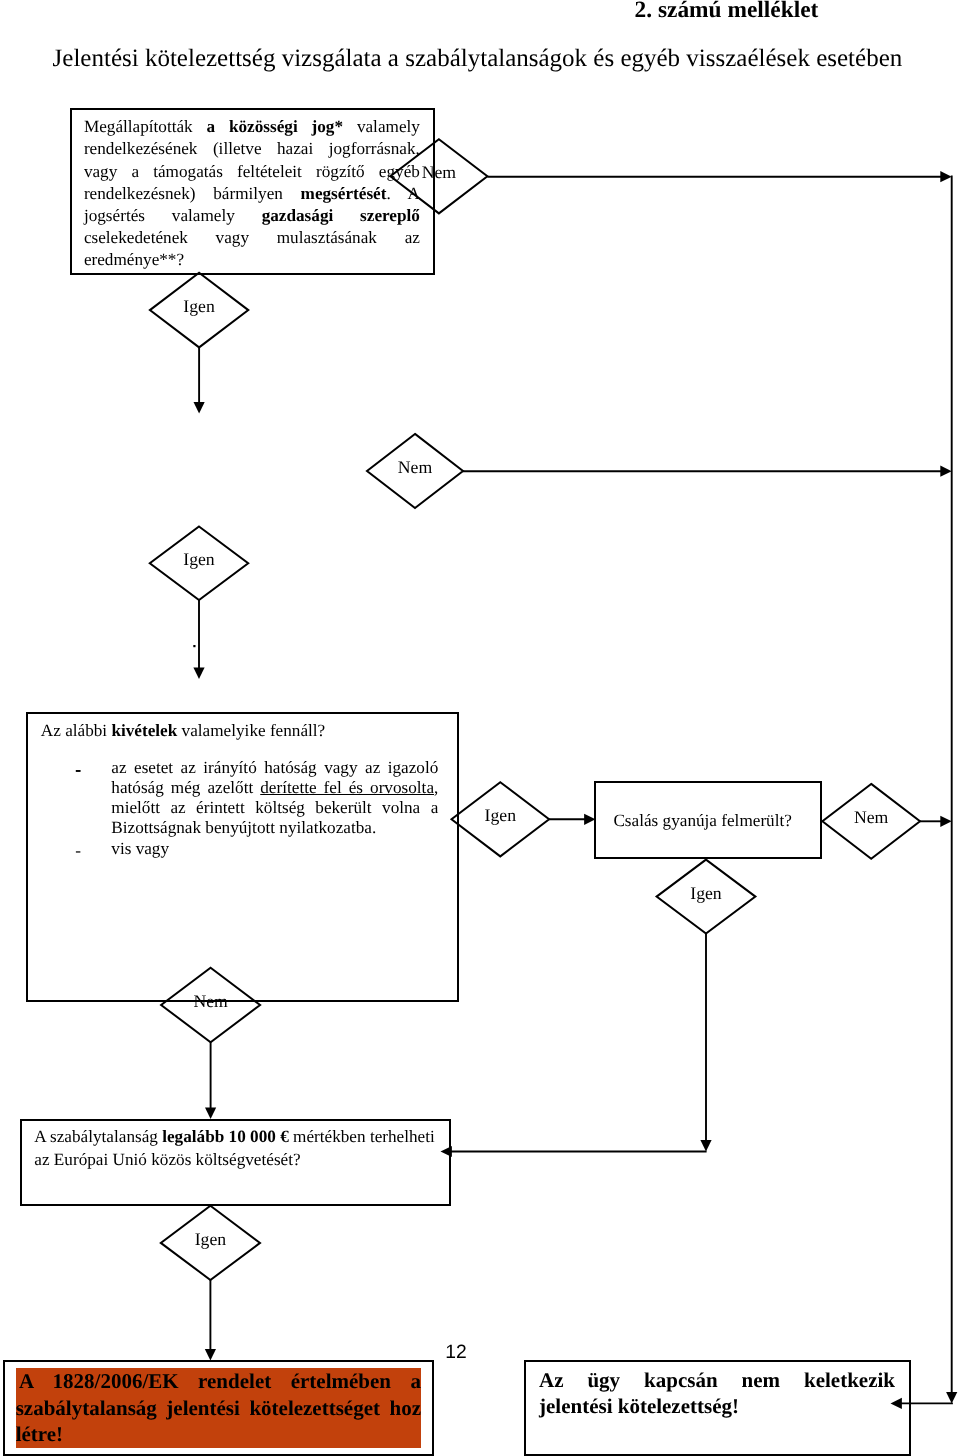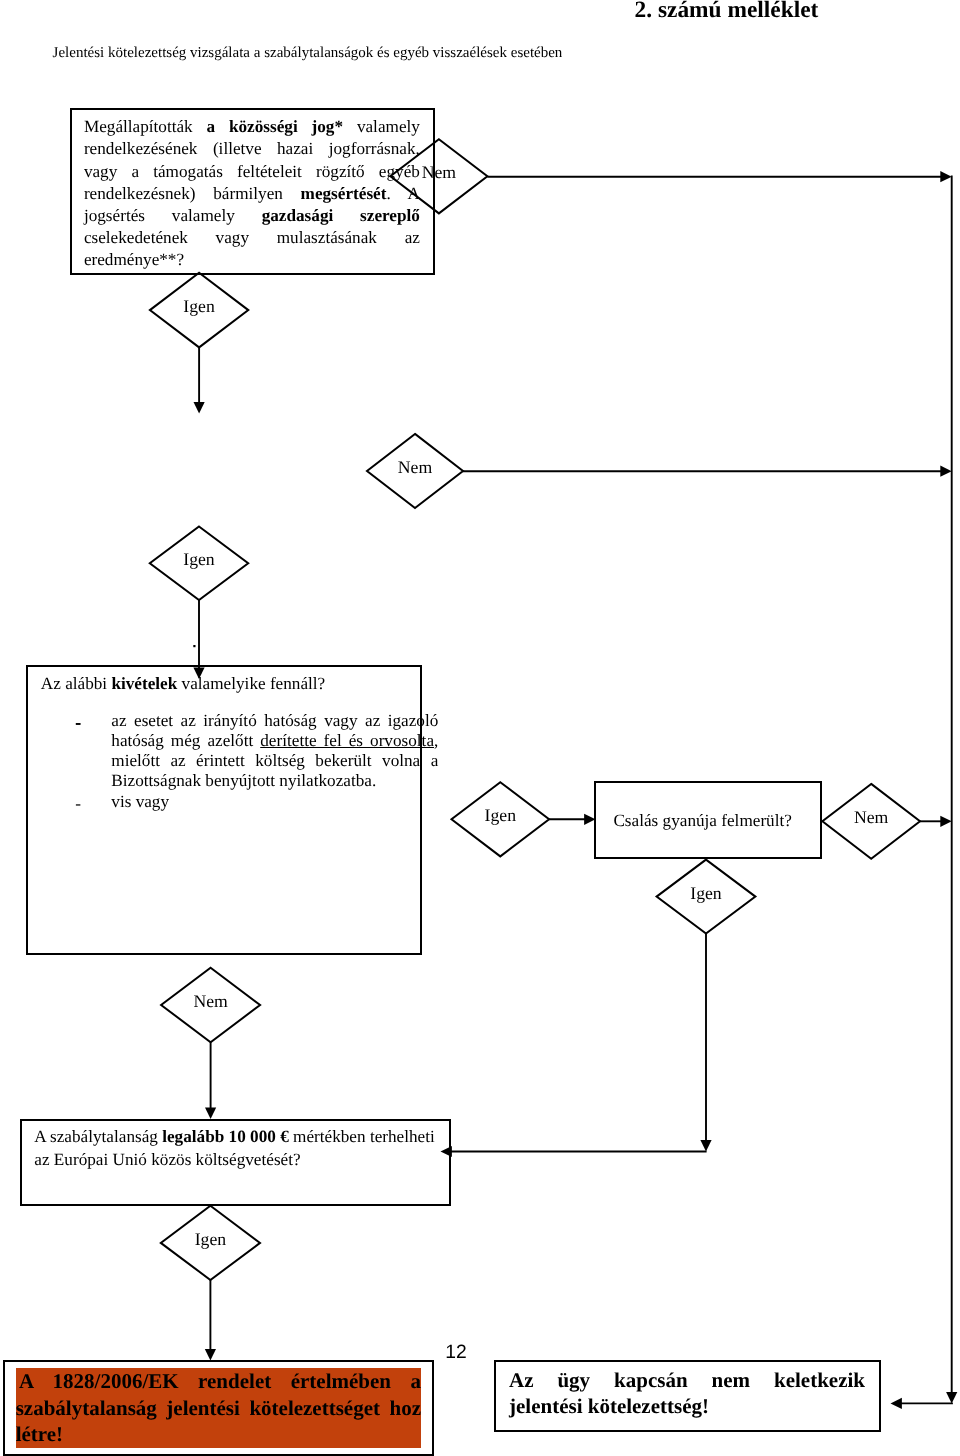--- a/index.html
+++ b/index.html
@@ -53,44 +53,44 @@
    <line x1="706" y1="933.6" x2="706.00" y2="1141.30" stroke="#000" stroke-width="1.9"></line>
    <polygon points="440.50,1151.50 451.90,1145.90 451.90,1157.10" fill="#000"></polygon>
    <line x1="706.6" y1="1151.5" x2="450.70" y2="1151.50" stroke="#000" stroke-width="1.9"></line>
    <polygon points="210.60,1119.00 205.00,1107.60 216.20,1107.60" fill="#000"></polygon>
    <line x1="210.6" y1="1042.2" x2="210.60" y2="1108.80" stroke="#000" stroke-width="1.9"></line>
    <polygon points="210.40,1360.50 204.80,1349.10 216.00,1349.10" fill="#000"></polygon>
    <line x1="210.4" y1="1280" x2="210.40" y2="1350.30" stroke="#000" stroke-width="1.9"></line>
    <rect x="193.3" y="645" width="2.2" height="2.2" fill="#000"></rect>
   </svg>
   <div class="hdr" style="left:634.5px;top:-2.6px;font-size:23.4px;font-weight:bold;">2. számú melléklet</div>
-  <div class="hdr" style="left:52.6px;top:44.9px;font-size:15px;">Jelentési kötelezettség vizsgálata a szabálytalanságok és egyéb visszaélések esetében</div>
+  <div class="hdr" style="left:52.6px;top:44.9px;font-size:25px;">Jelentési kötelezettség vizsgálata a szabálytalanságok és egyéb visszaélések esetében</div>
   <div class="pgno" style="left:445.2px;top:1341.8px;">12</div>
   <div class="node" style="left:25.8px;top:107.6px;width:365.4px;height:167.9px;margin-left:44px;">
     <div class="body" style="top:6.5px;left:12.1px;width:336px;"><span>Megállapították </span><b>a közösségi jog*</b><span> valamely rendelkezésének (illetve hazai jogforrásnak, vagy a támogatás feltételeit rögzítő egyéb rendelkezésnek) bármilyen </span><b>megsértését</b><span>. A jogsértés valamely </span><b>gazdasági szereplő</b><span> cselekedetének vagy mulasztásának az eredménye**?</span></div>
   </div>
-  <div class="node" style="left:25.8px;top:665px;width:396px;height:289.8px;">
+  <div class="node" style="left:25.8px;top:712px;width:433px;height:289.8px;">
     <div class="body" style="top:5.5px;left:13px;width:420px;text-align:left;"><span>Az alábbi </span><b>kivételek</b><span> valamelyike fennáll?</span></div>
     <div class="body" style="top:43.6px;left:15.5px;width:395px;line-height:20.3px;">
       <div class="bullet-row"><span class="bullet-mark">-</span></div>
       <div class="bullet-row"><span class="bullet-mark">-</span></div>
       <div class="bullet-row"><span class="bullet-mark">-</span><span class="bullet-text"><span>az esetet az irányító hatóság vagy az igazoló hatóság még azelőtt </span><u><span>derítette fel és orvosolta</span></u><span>, mielőtt az érintett költség bekerült volna a Bizottságnak benyújtott nyilatkozatba.</span></span></div>
       <div class="bullet-row"><span class="bullet-mark">-</span><span class="bullet-text"><span>vis vagy</span></span></div>
     </div>
   </div>
   <div class="node" style="left:594.4px;top:781.2px;width:228.1px;height:77.8px;padding-left:44px;">
     <div class="body" style="top:26.5px;left:-7px;width:226.5px;text-align:center;"><span>Csalás gyanúja felmerült?</span></div>
   </div>
   <div class="node" style="left:20px;top:1118.6px;width:430.7px;height:87.2px;">
     <div class="body" style="top:4px;left:12.3px;width:403px;text-align:left;line-height:23.7px;"><span>A szabálytalanság </span><b>legalább 10 000 €</b><span> mértékben terhelheti az Európai Unió közös költségvetését?</span></div>
   </div>
   <div class="node" style="left:3.4px;top:1360.2px;width:430.4px;height:95.6px;">
     <div class="body hl" style="top:5.8px;left:10.25px;width:405.4px;font-size:21px;line-height:26.6px;font-weight:bold;text-indent:3.4px;"><span>A 1828/2006/EK rendelet értelmében a szabálytalanság jelentési kötelezettséget hoz létre!</span></div>
   </div>
-  <div class="node" style="left:494px;top:1360.2px;width:386.6px;height:72px;">
+  <div class="node" style="left:524px;top:1360.2px;width:386.6px;height:96px;">
     <div class="body" style="top:4.5px;left:13px;width:356px;font-size:21px;line-height:26.6px;font-weight:bold;"><span>Az ügy kapcsán nem keletkezik jelentési kötelezettség!</span></div>
   </div>
   <div class="dlabel" style="left:390.4px;top:164.3px;width:97px;">Nem</div>
   <div class="dlabel" style="left:149.9px;top:298.1px;width:98.4px;">Igen</div>
   <div class="dlabel" style="left:367px;top:459px;width:96px;">Nem</div>
   <div class="dlabel" style="left:149.8px;top:551.3px;width:98.4px;">Igen</div>
   <div class="dlabel" style="left:451.5px;top:807.3px;width:97.6px;">Igen</div>
   <div class="dlabel" style="left:822.4px;top:809.3px;width:97.6px;">Nem</div>
   <div class="dlabel" style="left:656.6px;top:884.6px;width:98.8px;">Igen</div>
   <div class="dlabel" style="left:161.1px;top:993px;width:99px;">Nem</div>

